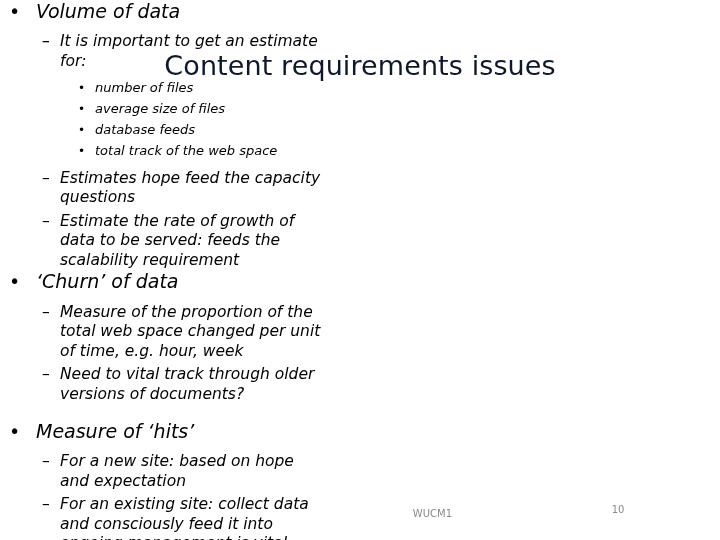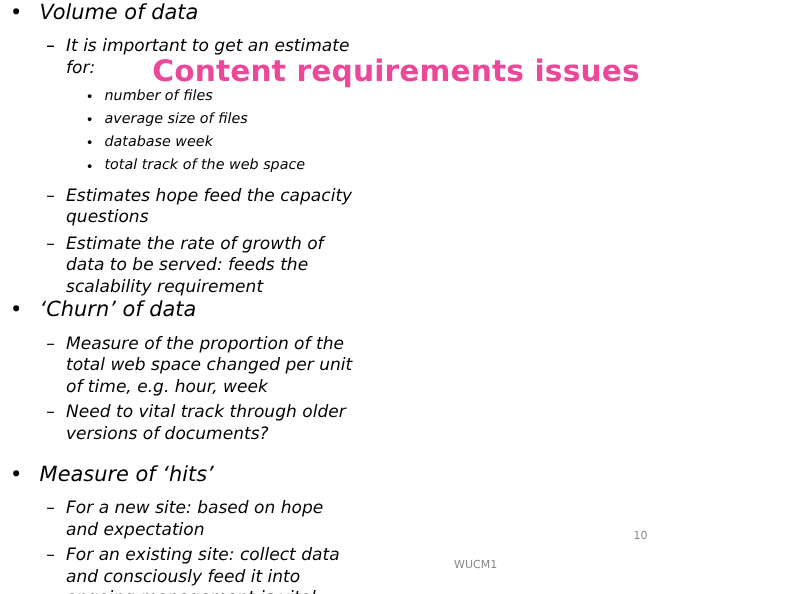--- a/index.html
+++ b/index.html
@@ -23,23 +23,23 @@
   }
 
   
   #slide-title {
     position: absolute;
     left: 36px;
     top: 50px;
     width: 648px;
     text-align: center;
     font-size: 27px;
-    font-weight: 700;
+    font-weight: 400;
     line-height: 1.15;
-    color: #ec4899;
+    color: #0f172a;
     letter-spacing: 0.1px;
   }
   #column-left  { left: 36px;  width: 325px; }
   #column-right { left: 366px; width: 325px; }
 
   
   .b { display: block; position: relative; }
 
   
   .lvl1 {
@@ -105,23 +105,23 @@
     top: 508px;
     width: 216px;
     text-align: right;
     font-size: 10px;
     color: #8a8a8a;
     line-height: 1.2;
   }
   #slide-number {
     position: absolute;
     left: 576px;
-    top: 482px;
+    top: 504px;
     width: 96px;
-    text-align: left;
+    text-align: center;
     font-size: 10px;
     color: #8a8a8a;
     line-height: 1.2;
     padding-right: 12px;
   }
 </style>
 </head>
 <body>
 
 <div id="slide">
@@ -147,21 +147,21 @@
     <div class="b lvl3 gap-top-md">
       <span class="mk">•</span>
       <span class="tx">number of files</span>
     </div>
     <div class="b lvl3 gap-top-sm">
       <span class="mk">•</span>
       <span class="tx">average size of files</span>
     </div>
     <div class="b lvl3 gap-top-sm">
       <span class="mk">•</span>
-      <span class="tx">database week</span>
+      <span class="tx">database feeds</span>
     </div>
     <div class="b lvl3 gap-top-sm">
       <span class="mk">•</span>
       <span class="tx">total track of the web space</span>
     </div>
 
     <div class="b lvl2 gap-top-md">
       <span class="mk">–</span>
       <span class="tx">Estimates hope feed the capacity questions</span>
     </div>

